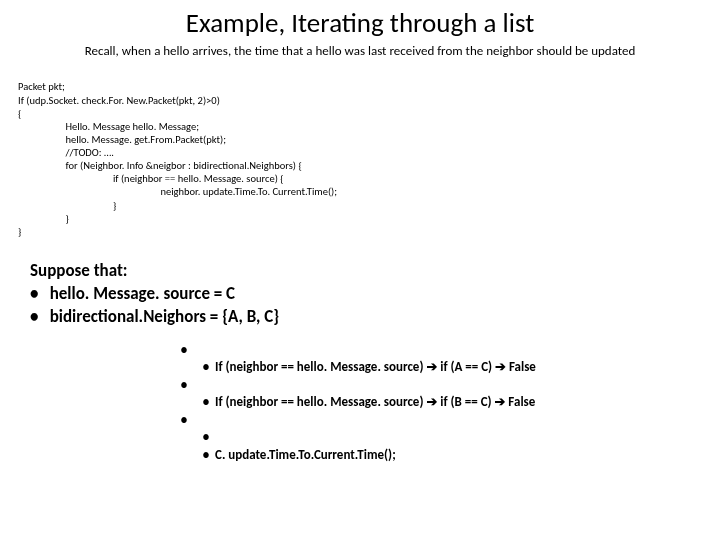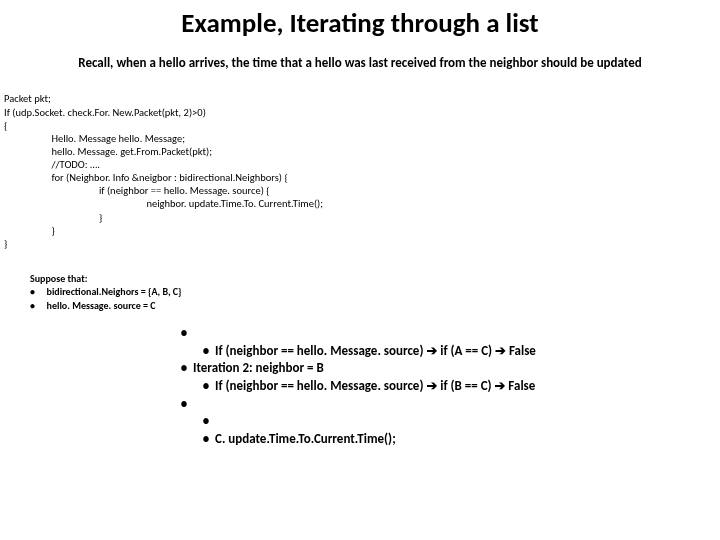--- a/index.html
+++ b/index.html
@@ -8,40 +8,40 @@
     width: 720px;
     height: 540px;
     font-family: Calibri, Arial, sans-serif;
     background: #fff;
     color: #000;
     overflow: hidden;
   }
   .title {
     text-align: center;
     font-size: 27px;
-    font-weight: 700;
+    font-weight: 400;
     margin-top: 6px;
-    margin-bottom: 16px;
+    margin-bottom: 4px;
   }
   .subtitle {
     text-align: center;
     font-size: 13px;
-    font-weight: 700;
+    font-weight: 400;
     margin: 2px 60px 8px 60px;
     line-height: 1.25;
   }
   .code {
     font-size: 10.5px;
     font-family: Calibri, Arial, sans-serif;
     white-space: pre;
-    margin-left: 4px;
+    margin-left: 18px;
     line-height: 1.25;
   }
   .suppose {
-    font-size: 10px;
+    font-size: 17px;
     font-weight: 700;
     margin-left: 30px;
     margin-top: 22px;
     line-height: 1.35;
   }
   .suppose .bullet {
     display: inline-block;
     width: 12px;
   }
   .iters {
@@ -73,36 +73,35 @@
 <span>                    <span>for (Neighbor. Info &amp;neigbor : bidirectional.Neighbors) {</span></span>
 <span>                                        <span>if (neighbor == hello. Message. source) {</span></span>
 <span>                                                            <span>neighbor. update.Time.To. Current.Time();</span></span>
 <span>                                        <span>}</span></span>
 <span>                    <span>}</span></span>
 <span>}</span>
 </div>
 
 <div class="suppose">
   <div>Suppose that:</div>
+  <div><span class="bullet">•</span>&nbsp;&nbsp;<span>hello. Message. source = C</span></div>
   <div><span class="bullet">•</span>&nbsp;&nbsp;<span>bidirectional.Neighors = {A, B, C}</span></div>
-  <div><span class="bullet">•</span>&nbsp;&nbsp;<span>hello. Message. source = C</span></div>
 </div>
 
 <div class="iters">
   <div class="row">
       <span class="b1">•</span>
     </div>
   <div class="sub">
       <span class="b2">•</span>
       <span><span>If (neighbor == hello. Message. source) </span><span class="arrow">➔</span><span> if (A == C) </span><span class="arrow">➔</span><span> False</span></span>
     </div>
 
   <div class="row">
       <span class="b1">•</span>
-      <span>Iteration 2: neighbor = B</span>
     </div>
   <div class="sub">
       <span class="b2">•</span>
       <span><span>If (neighbor == hello. Message. source) </span><span class="arrow">➔</span><span> if (B == C) </span><span class="arrow">➔</span><span> False</span></span>
     </div>
 
   <div class="row">
       <span class="b1">•</span>
     </div>
   <div class="sub">

